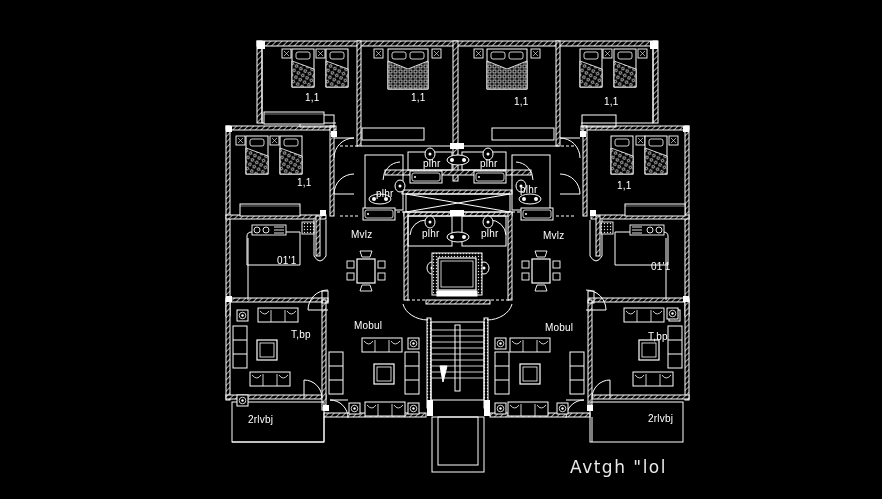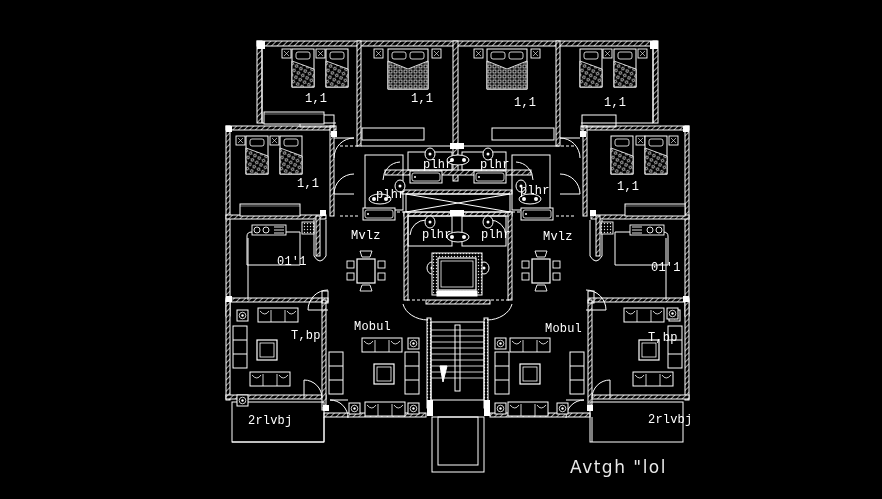--- a/index.html
+++ b/index.html
@@ -1,18 +1,18 @@
 <!DOCTYPE html>
 <html><head>
   <meta charset="utf-8">
   <style>
     html, body { margin: 0; padding: 0; background: #000; }
     body { width: 882px; height: 499px; overflow: hidden; position: relative; font-family: "Liberation Sans", sans-serif; }
     #plan { position: absolute; left: 0; top: 0; width: 882px; height: 499px; }
-    .lbl { position: absolute; color: #fff; font-size: 12px; font-family: Liberation Mono, monospace; white-space: nowrap; letter-spacing: 0.2px; }
+    .lbl { position: absolute; color: #fff; font-size: 10px; font-family: Liberation Sans, sans-serif; white-space: nowrap; letter-spacing: 0.2px; }
     .title { position: absolute; left: 570px; top: 457px; color: #e8e8e8; font-size: 17px; letter-spacing: 1.5px; font-family: "DejaVu Sans", sans-serif; }
   </style>
 </head>
 <body>
 
 <svg id="plan" viewBox="0 0 882 499" xmlns="http://www.w3.org/2000/svg">
   <defs>
     <pattern id="hatch" width="4" height="4" patternUnits="userSpaceOnUse" patternTransform="rotate(45)">
       <rect width="4" height="4" fill="#000"></rect>
       <line x1="0" y1="0" x2="0" y2="4" stroke="#cfcfcf" stroke-width="1.6"></line>

